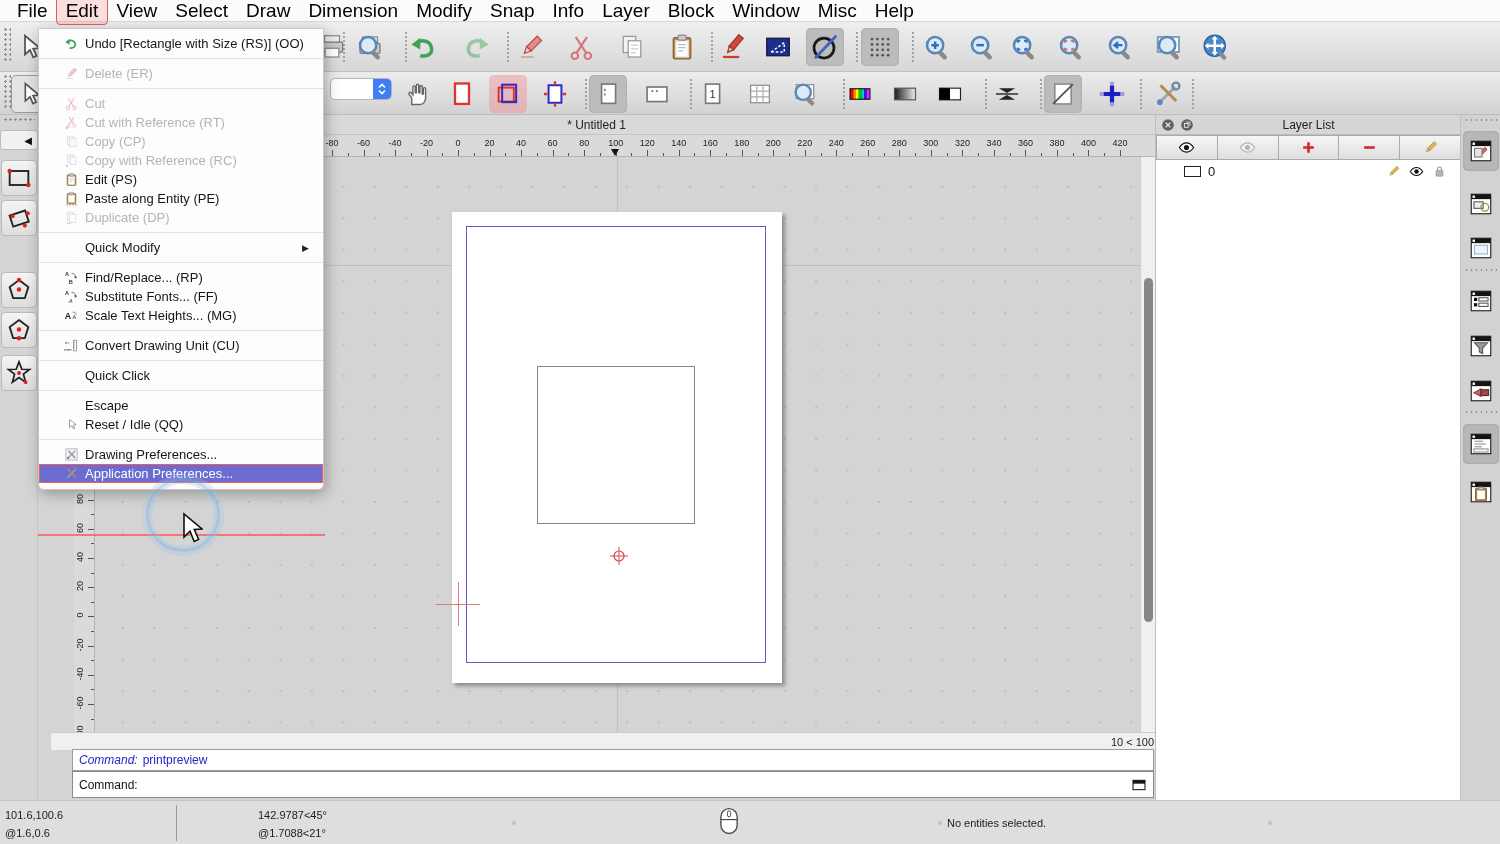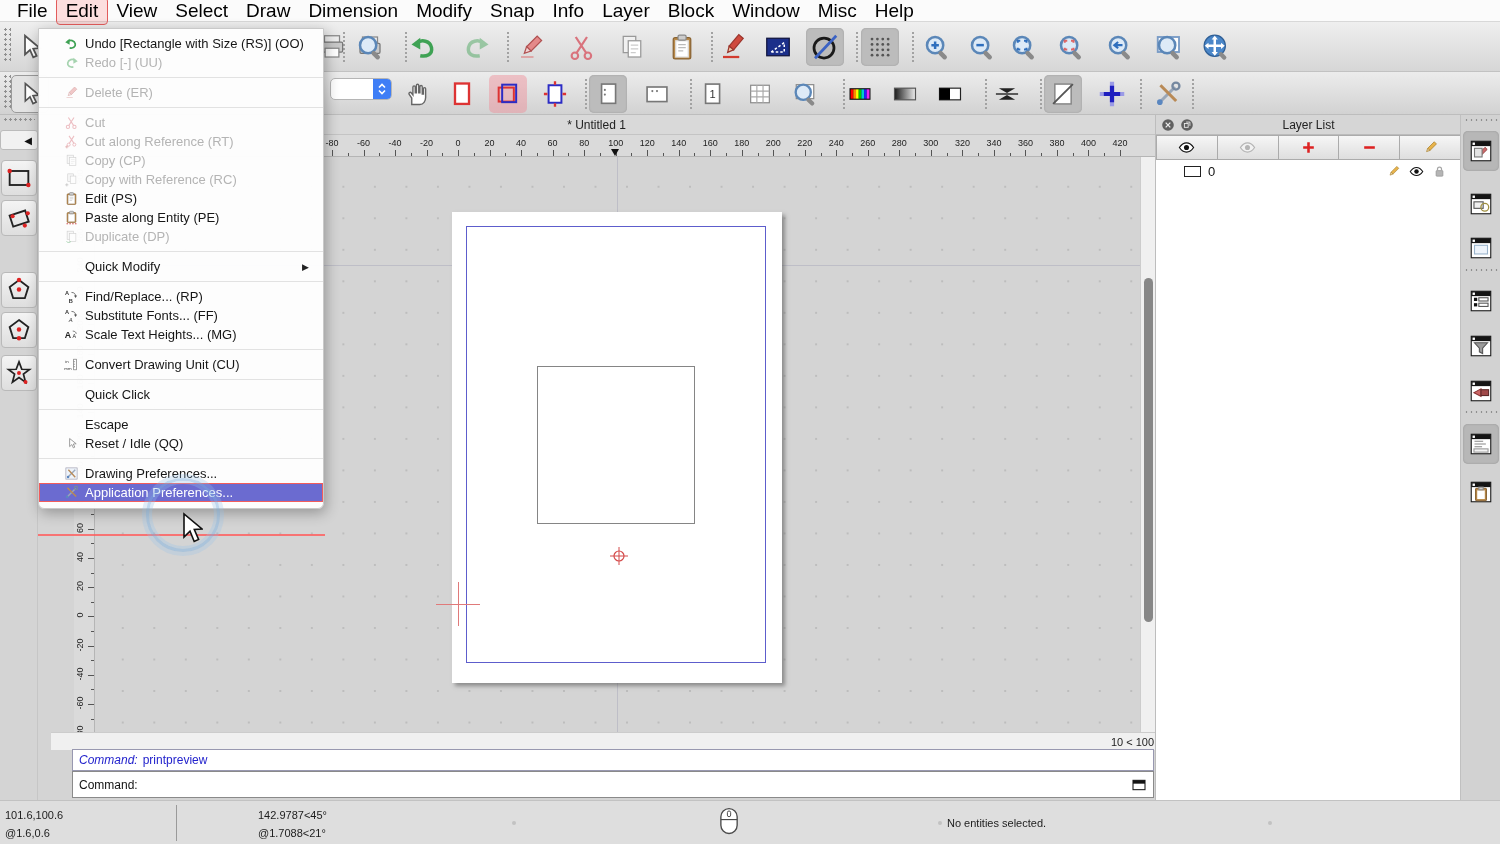--- a/index.html
+++ b/index.html
@@ -947,29 +947,20 @@
 <div id="editmenu" class="abs">
       <div class="mi">
         <span class="micon">
           <svg viewBox="0 0 24 24" width="15" height="15">
             <path d="M6 9c4-3.5 11-2 12 3.5S14 20 9 19" fill="none" stroke="#3fa254" stroke-width="2.8"></path>
             <polygon points="2,10 9,4.5 9,14" fill="#3fa254"></polygon>
           </svg>
         </span>
         <span>Undo [Rectangle with Size (RS)] (OO)</span>
       </div>
-      <div class="mi disabled">
-        <span class="micon">
-          <svg viewBox="0 0 24 24" width="15" height="15">
-            <path d="M18 9c-4-3.5-11-2-12 3.5S10 20 15 19" fill="none" stroke="#3fa254" stroke-width="2.8"></path>
-            <polygon points="22,10 15,4.5 15,14" fill="#3fa254"></polygon>
-          </svg>
-        </span>
-        <span>Redo [-] (UU)</span>
-      </div>
       <div class="msep">
         <div></div>
       </div>
       <div class="mi disabled">
         <span class="micon">
           <svg viewBox="0 0 24 24" width="15" height="15">
             <g transform="rotate(45 12 11)">
               <rect x="10" y="2" width="5" height="12" fill="#e48a8a" stroke="#b05050"></rect>
               <polygon points="10,14 15,14 12.5,19" fill="#f3d4d4" stroke="#b05050"></polygon>
             </g>
@@ -993,21 +984,21 @@
       </div>
       <div class="mi disabled">
         <span class="micon">
           <svg viewBox="0 0 24 24" width="15" height="15">
             <path d="M8 3l8 12M16 3L8.5 15" stroke="#d9737d" stroke-width="1.7"></path>
             <circle cx="7.5" cy="17" r="2.4" fill="none" stroke="#d9737d" stroke-width="1.6"></circle>
             <circle cx="16.5" cy="17" r="2.4" fill="none" stroke="#d9737d" stroke-width="1.6"></circle>
             <path d="M2 20.5h5M4.5 18v5" stroke="#c05050" stroke-width="1.4"></path>
           </svg>
         </span>
-        <span>Cut along Reference (RT)</span>
+        <span>Cut with Reference (RT)</span>
       </div>
       <div class="mi disabled">
         <span class="micon">
           <svg viewBox="0 0 24 24" width="15" height="15">
             <rect x="5" y="3.5" width="10" height="13" fill="#f1f1f1" stroke="#999"></rect>
             <rect x="9" y="7" width="10" height="13" fill="#fff" stroke="#999"></rect>
             <path d="M11 10.5h6M11 13.5h6M11 16.5h4" stroke="#ccc"></path>
           </svg>
         </span>
         <span>Copy (CP)</span>

